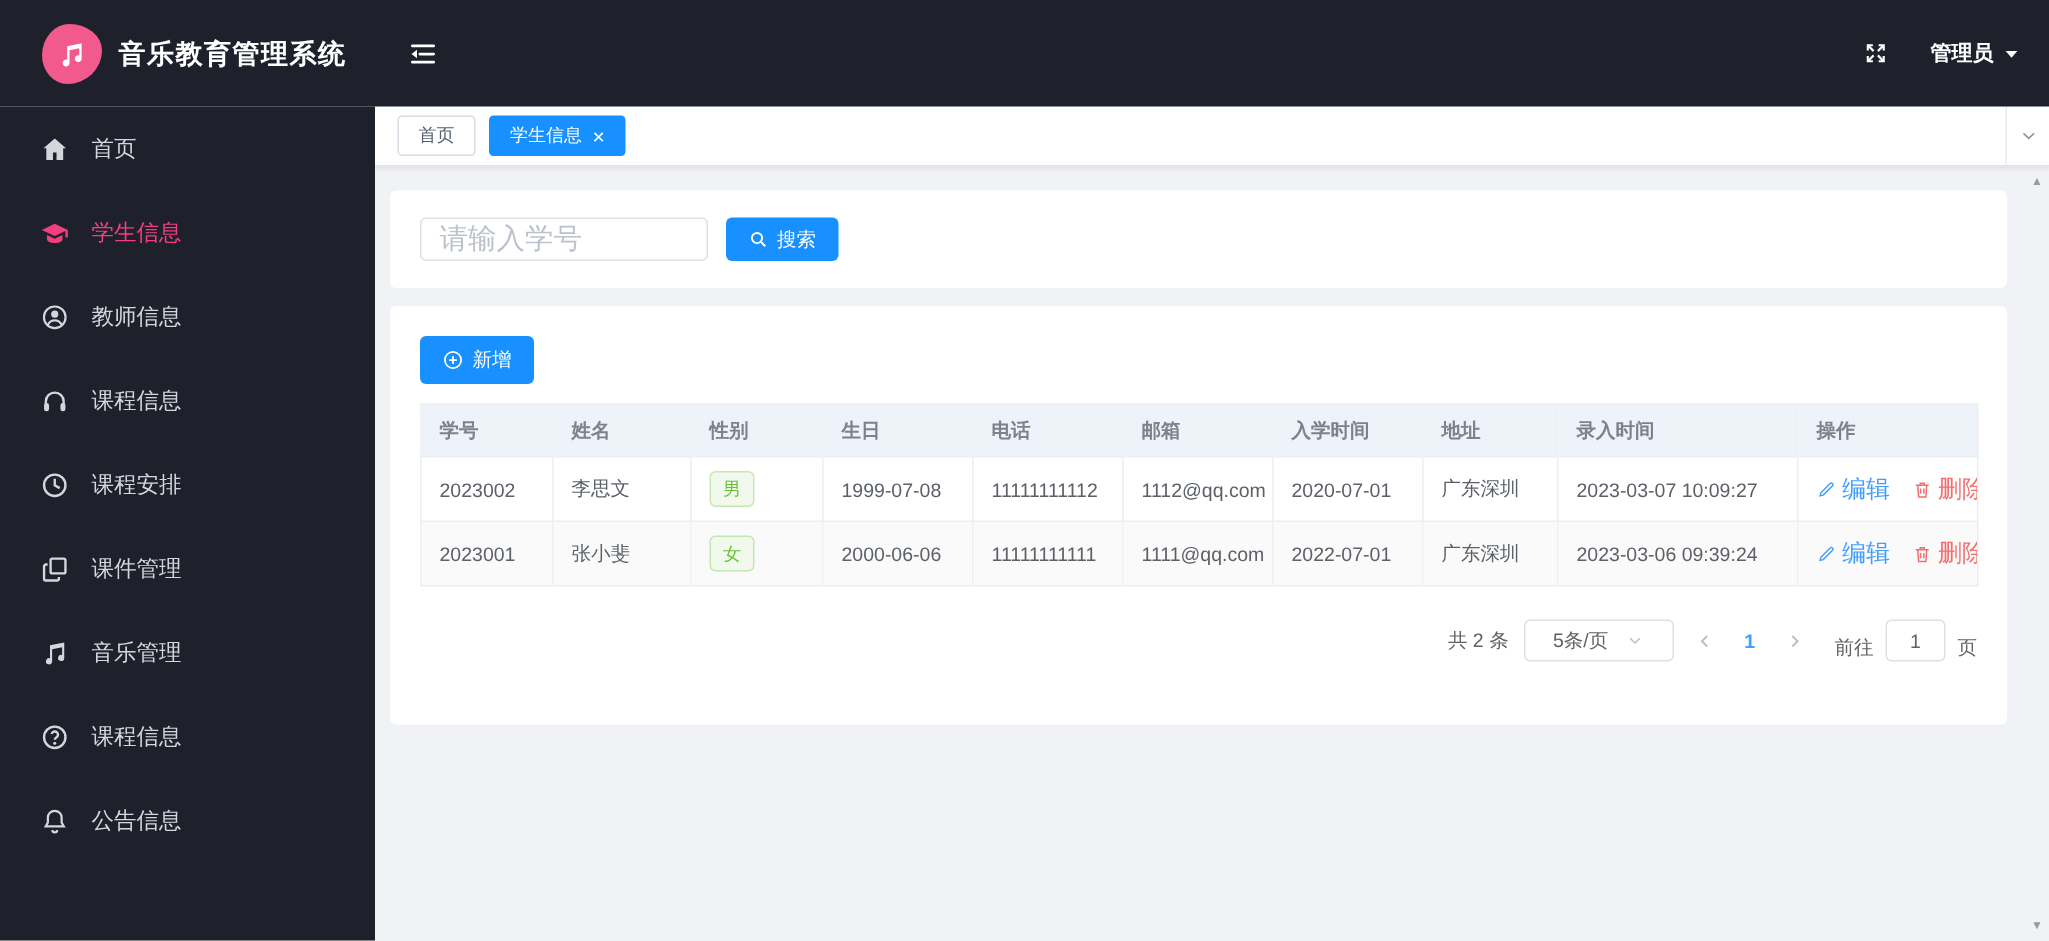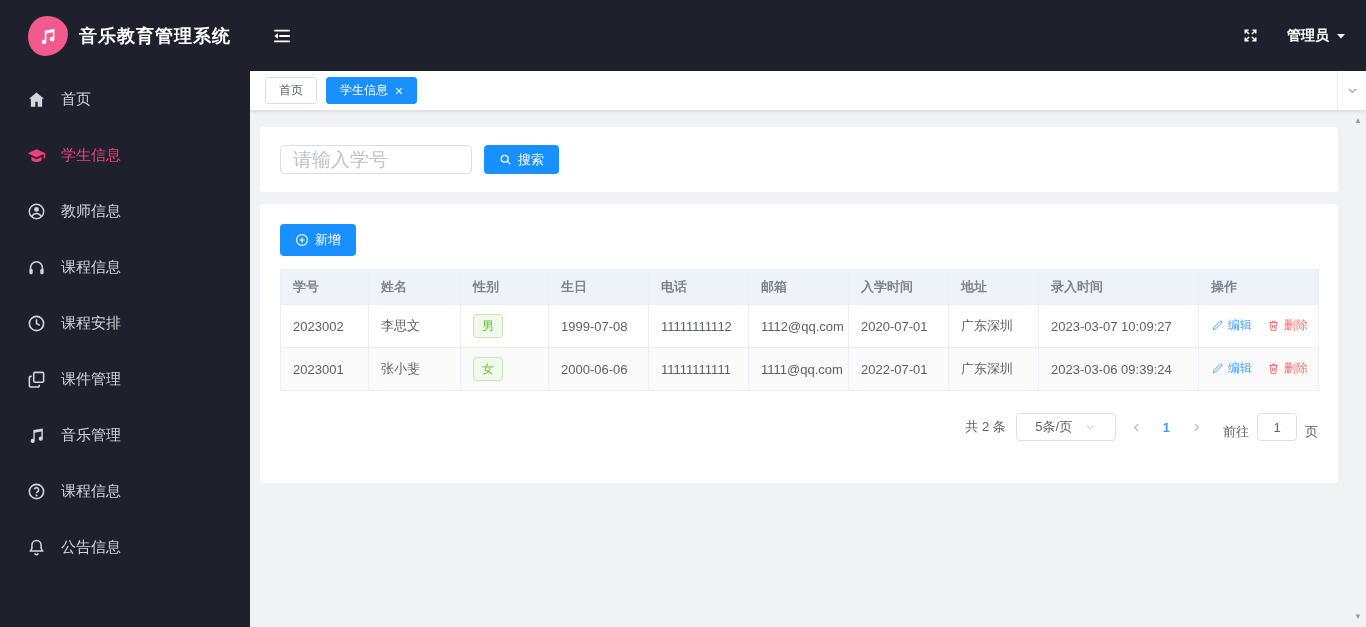--- a/index.html
+++ b/index.html
@@ -52,21 +52,21 @@
   .btn-add { height:31px; padding:16px 15px; margin-bottom:13px; }
 
   .table-card { margin:0 28px 0 10px; background:#fff; border-radius:4px; padding:20px; }
   table { width:100%; border-collapse:collapse; table-layout:fixed; font-size:13px; color:#5c6167; }
   th,td { border:1px solid #ebeef5; padding:3px 12px; text-align:left; overflow:hidden; white-space:nowrap; }
   th { background:#eef3f9; height:35px; color:#7d838d; font-weight:600; }
   td { height:43px; }
   tbody tr:nth-child(even) td { background:#fafafa; }
   .tag { display:inline-block; background:#f0f9eb; border:1px solid #c6e6b4; color:#67c23a;
          font-size:12px; padding:2px 8px; border-radius:4px; line-height:1.5; }
-  .link { display:inline-flex; align-items:center; gap:4px; font-size:12px; cursor:pointer; }
+  .link { display:inline-flex; align-items:center; gap:4px; font-size:16px; cursor:pointer; }
   .link-edit { color:#409eff; margin-right:15px; }
   .link-delete { color:#f56c6c; }
   .link svg { flex-shrink:0; }
 
   .pagination { display:flex; align-items:center; justify-content:flex-end; margin:22px 0 22px;
                 font-size:13px; color:#606266; gap:10px; }
   .page-select { width:100px; height:28px; border:1px solid #dcdfe6; border-radius:4px;
                  display:flex; align-items:center; justify-content:center; gap:12px;
                  color:#606266; cursor:pointer; background:#fff; }
   .page-select .chev { color:#b8bfc8; display:flex; }

